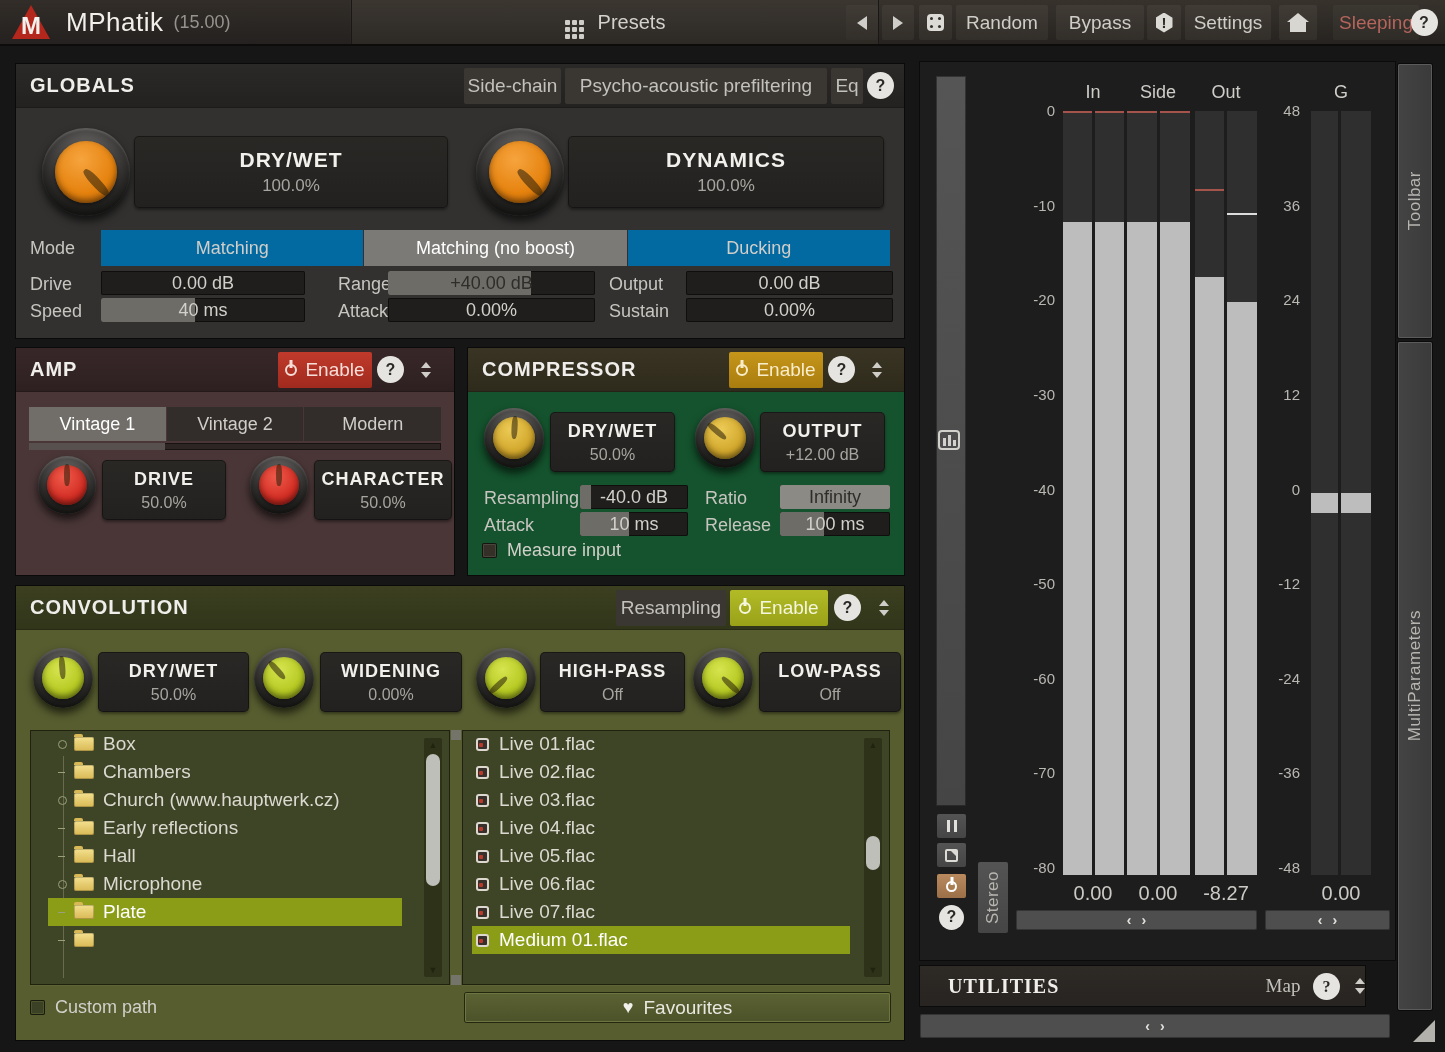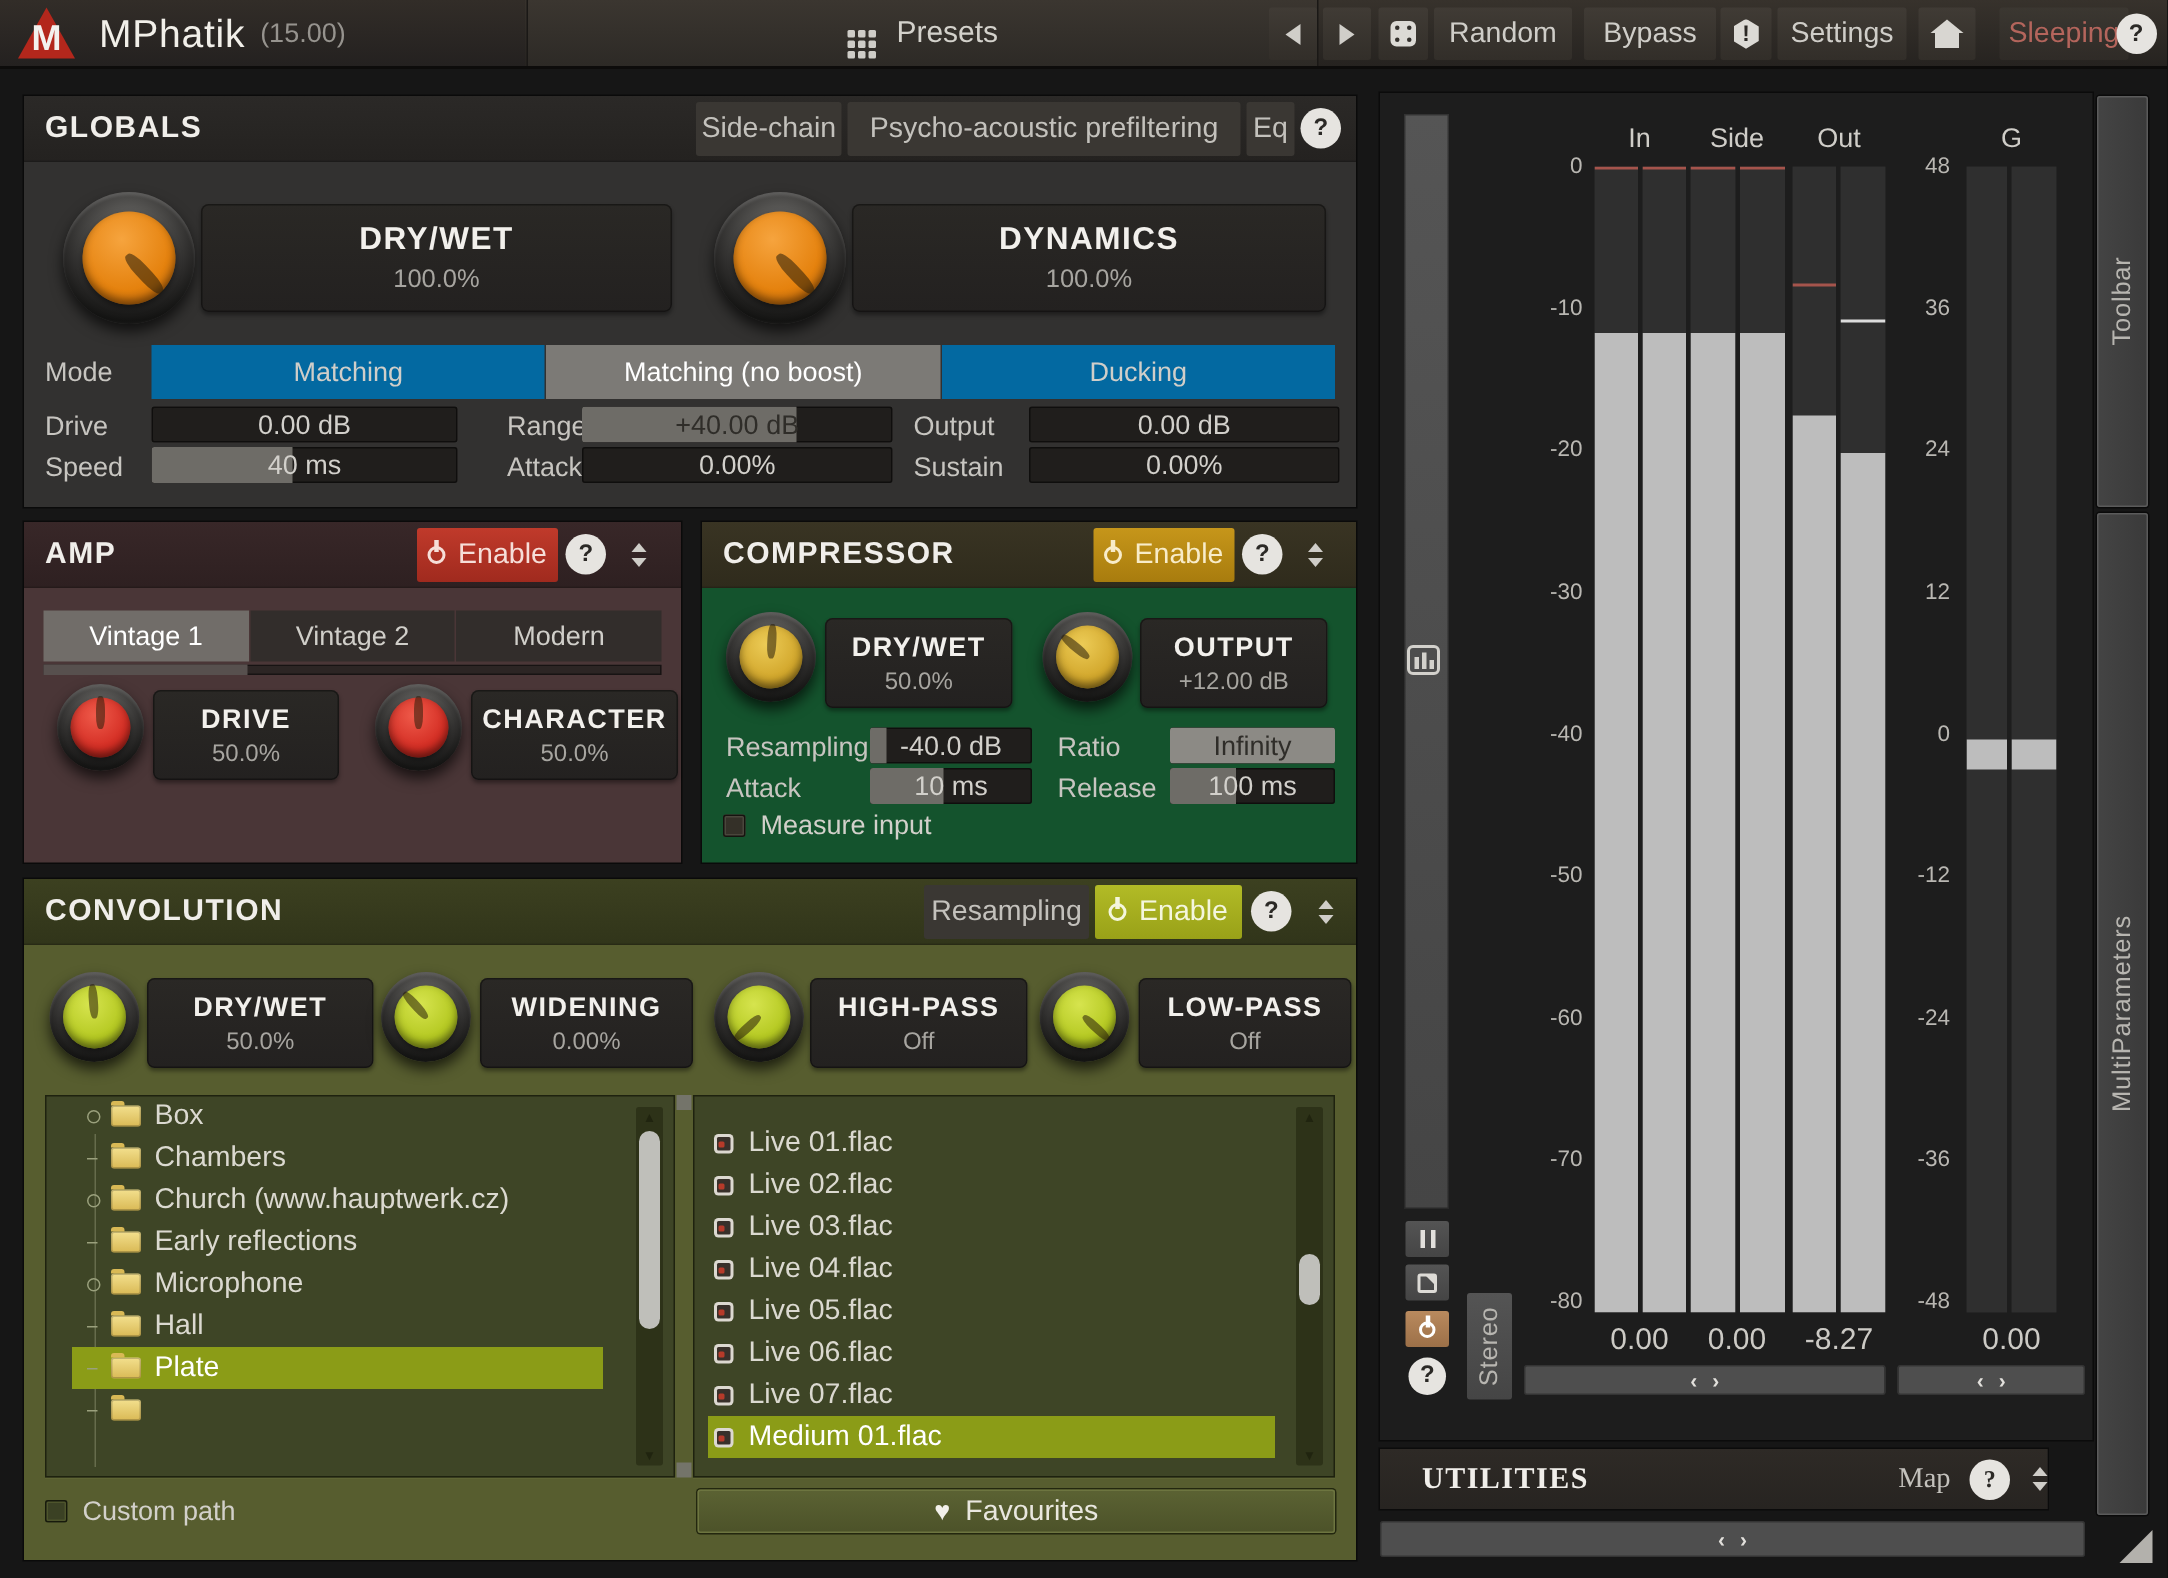--- a/index.html
+++ b/index.html
@@ -449,28 +449,28 @@
             <span class="tnode circle"></span>
             <span class="folder"></span>
             <span>Church (www.hauptwerk.cz)</span>
           </div>
           <div class="trow">
             <span class="tnode dash"></span>
             <span class="folder"></span>
             <span>Early reflections</span>
           </div>
           <div class="trow">
+            <span class="tnode dash"></span>
+            <span class="folder"></span>
+            <span>Hall</span>
+          </div>
+          <div class="trow">
             <span class="tnode circle"></span>
             <span class="folder"></span>
             <span>Microphone</span>
-          </div>
-          <div class="trow">
-            <span class="tnode dash"></span>
-            <span class="folder"></span>
-            <span>Hall</span>
           </div>
           <div class="trow sel">
             <span class="tnode dash"></span>
             <span class="folder"></span>
             <span>Plate</span>
           </div>
           <div class="trow">
             <span class="tnode dash"></span>
             <span class="folder"></span>
             <span></span>
@@ -479,21 +479,21 @@
       <div class="sbar" style="right:8px;top:8px;bottom:8px;">
         <div class="sarr" style="top:2px;">▲</div>
         <div class="sthumb" style="top:16px;height:132px;"></div>
         <div class="sarr" style="bottom:2px;">▼</div>
       </div>
     </div>
     <div class="splith" style="left:435px;top:144px;"></div>
     <div class="splith" style="left:435px;top:389px;"></div>
 
     <div class="listbox" style="left:446px;top:144px;width:428px;height:255px;">
-      <div id="file-rows" style="padding-top:18px;">
+      <div id="file-rows" style="padding-top:0;">
           <div class="frow">
             <span class="ficon"></span>
             <span>Live 01.flac</span>
           </div>
           <div class="frow">
             <span class="ficon"></span>
             <span>Live 02.flac</span>
           </div>
           <div class="frow">
             <span class="ficon"></span>

